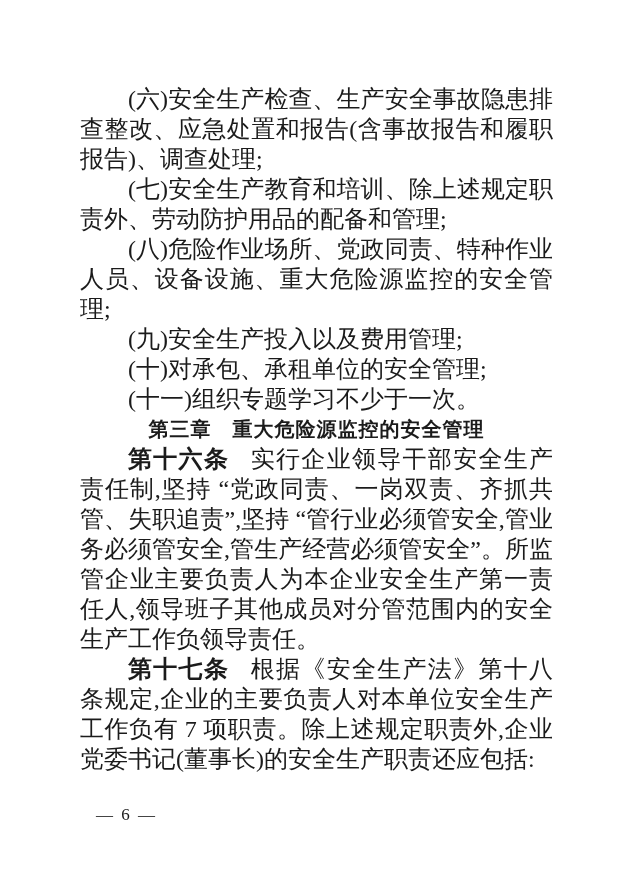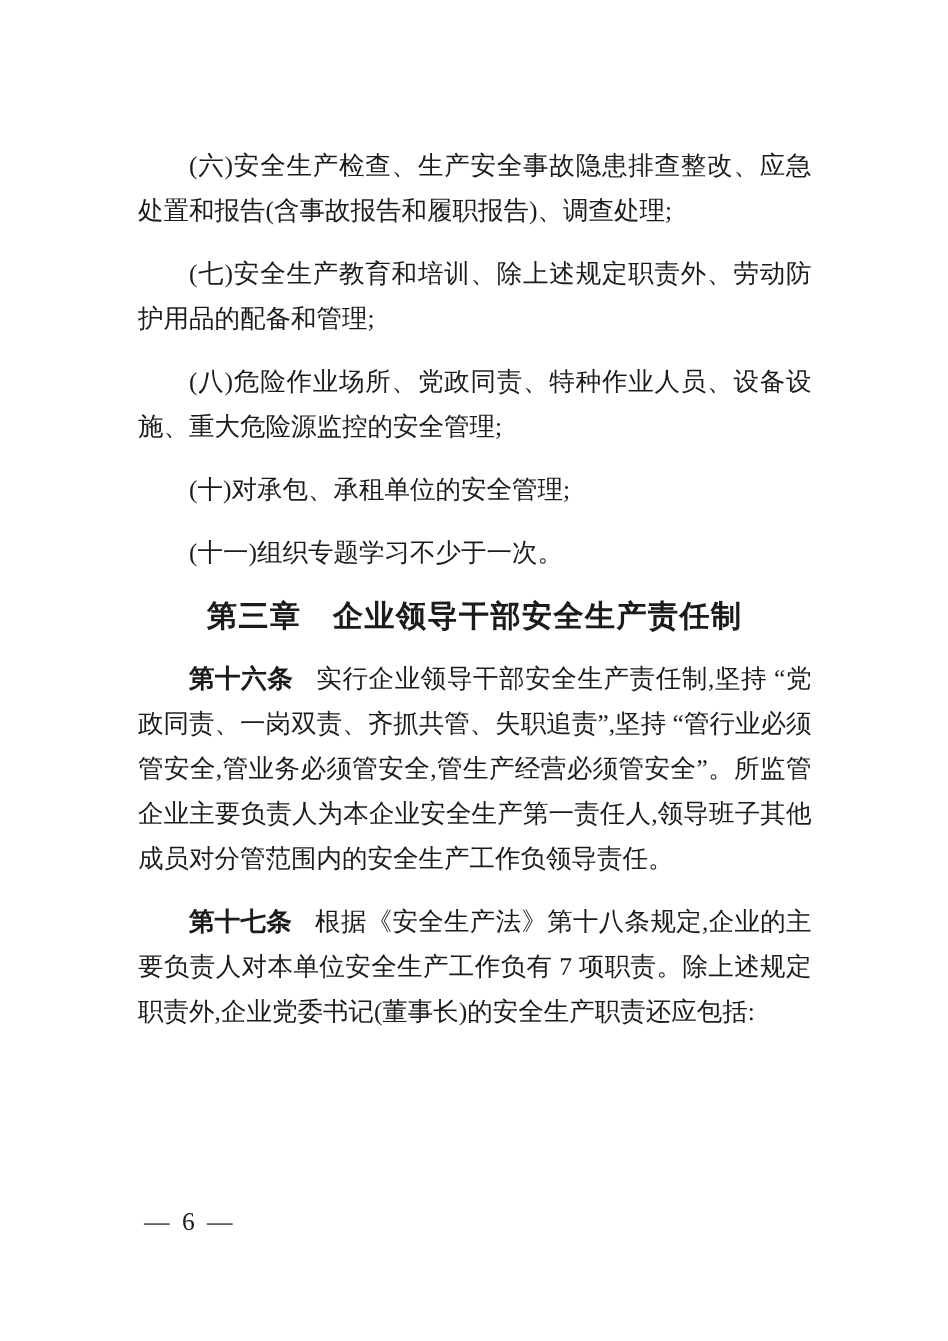--- a/index.html
+++ b/index.html
@@ -16,22 +16,22 @@
     font-family: "Liberation Serif", "DejaVu Serif", serif;
     color: #1b1b1b;
   }
   .content {
     position: absolute;
     top: 84px;
     left: 80px;
     width: 473px;
   }
   .content p {
-    margin: 12px;
-    font-size: 17px;
+    margin: 0;
+    font-size: 24px;
     line-height: 30px;
     text-align: justify;
     text-indent: 2em;
     word-break: break-all;
   }
   .chapter {
     margin: 0;
     font-size: 20px;
     line-height: 30px;
     text-align: center;
@@ -53,24 +53,25 @@
   }
 </style>
 </head>
 <body>
 
 <main class="page">
   <section class="content">
     <p>(六)安全生产检查、生产安全事故隐患排查整改、应急处置和报告(含事故报告和履职报告)、调查处理;</p>
     <p>(七)安全生产教育和培训、除上述规定职责外、劳动防护用品的配备和管理;</p>
     <p>(八)危险作业场所、党政同责、特种作业人员、设备设施、重大危险源监控的安全管理;</p>
+    <p>(九)安全生产投入以及费用管理;</p>
     <p>(十)对承包、承租单位的安全管理;</p>
     <p>(十一)组织专题学习不少于一次。</p>
 
-    <h2 class="chapter">第三章　企业领导干部安全生产责任制</h2>
+    <h2 class="chapter">第三章　重大危险源监控的安全管理</h2>
 
     <p>
       <b class="lead">第十六条</b><span>实行企业领导干部安全生产责任制,坚持 “党政同责、一岗双责、齐抓共管、失职追责”,坚持 “管行业必须管安全,管业务必须管安全,管生产经营必须管安全”。所监管企业主要负责人为本企业安全生产第一责任人,领导班子其他成员对分管范围内的安全生产工作负领导责任。</span>
     </p>
 
     <p>
       <b class="lead">第十七条</b><span>根据《安全生产法》第十八条规定,企业的主要负责人对本单位安全生产工作负有 7 项职责。除上述规定职责外,企业党委书记(董事长)的安全生产职责还应包括:</span>
     </p>
 
   </section>

